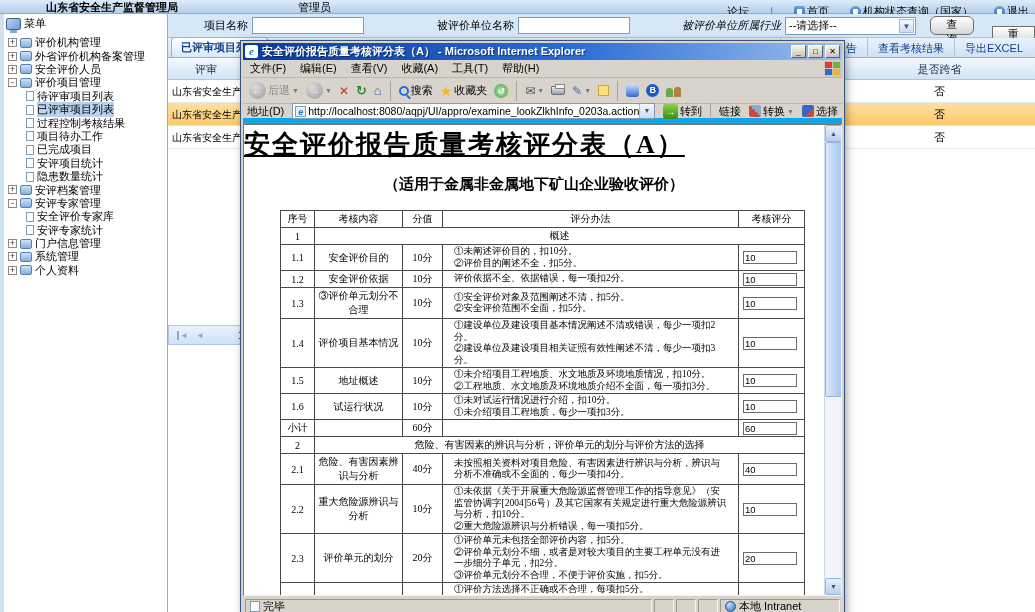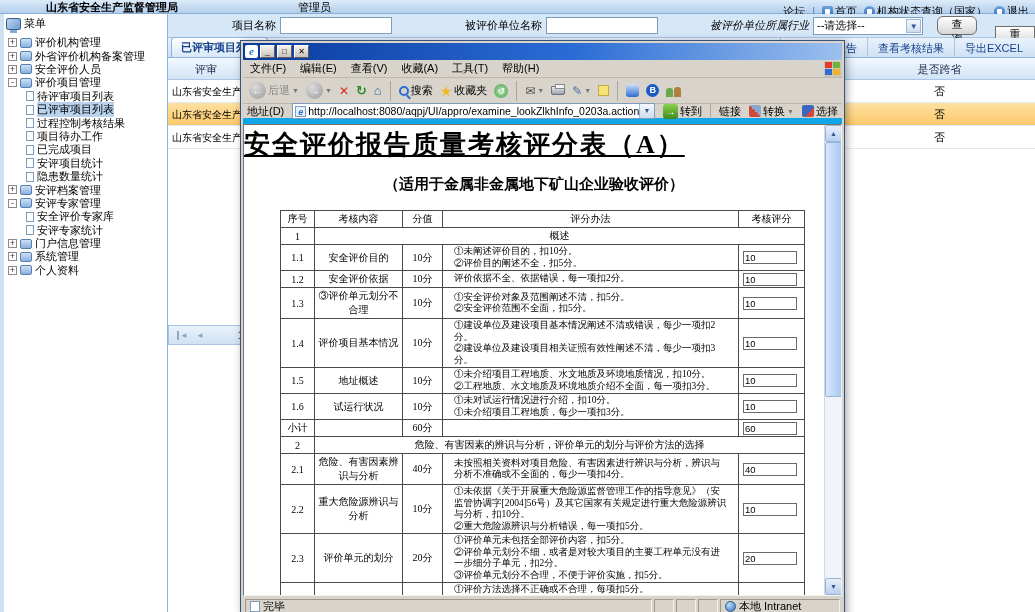--- a/index.html
+++ b/index.html
@@ -11,31 +11,31 @@
   }
   
   .topbar{
     position:absolute; left:0; top:0; width:1035px; height:14px;
     background:linear-gradient(#dcebf9,#b4cfec);
     border-bottom:1px solid #8ab0d8;
     display:flex; align-items:center; font-size:11px; line-height:14px;
   }
   .topbar .org{ margin-left:46px; font-weight:bold; }
   .topbar .user{ margin-left:120px; }
-  .topbar-right{ position:absolute; right:6px; top:4px; height:14px; display:flex; align-items:center; gap:7px; }
+  .topbar-right{ position:absolute; right:6px; top:4px; height:14px; display:flex; align-items:center; gap:21px; }
   .toplink{ display:flex; align-items:center; gap:2px; cursor:pointer; }
   .tl-sep{ color:#5a7aa0; }
   .mini-ic{ width:11px; height:11px; border-radius:2px; background:linear-gradient(#6ea2dd,#2f6cb8); display:inline-block; position:relative; }
   .mini-ic::after{ content:""; position:absolute; left:3px; top:3px; width:5px; height:5px; background:#fff; border-radius:1px; }
   .mini-ic.round{ border-radius:50%; }
   
   .formbar{
     position:absolute; left:168px; top:14px; width:867px; height:24px;
     background:#d6e7f8; border-bottom:1px solid #aac6e4;
-    display:flex; align-items:center;padding-left:28px;
+    display:flex; align-items:center;
   }
   .formbar label{ white-space:nowrap; }
   .f-input{ height:17px; border:1px solid #7f9db9; background:#fff; font-size:11px; padding:0 2px; }
   .lbl1{ margin-left:36px; margin-right:4px; }
   .in1{ width:112px; }
   .lbl2{ margin-left:73px; margin-right:4px; }
   .in2{ width:112px; }
   .lbl3{ margin-left:52px; margin-right:4px;font-style:italic; }
   .fakeselect{ width:134px; height:18px; background:#fff; border:1px solid #7f9db9; display:flex; align-items:center; position:relative; padding-left:3px; cursor:default; }
   .fakeselect .arr{ position:absolute; right:1px; top:1px; width:15px; height:14px; background:linear-gradient(#f4f8fd,#cfdcf0); border:1px solid #9cb9e0; font-size:8px; line-height:13px; text-align:center; color:#33568c; }
@@ -324,20 +324,21 @@
     <div class="pagebar">
       <span class="pg first">◄</span>
       <span class="pg">◄</span>
       <span class="pg-num">1</span>
     </div>
   </div>
 
   <div class="ie-window">
     <div class="titlebar">
       <span class="ie-ico">e</span>
+      <span class="title-text">安全评价报告质量考核评分表（A） - Microsoft Internet Explorer</span>
       <span class="winbtn">_</span>
       <span class="winbtn">□</span>
       <span class="winbtn">✕</span>
     </div>
     <div class="menubar">
       <span class="menu-item">文件(F)</span>
       <span class="menu-item">编辑(E)</span>
       <span class="menu-item">查看(V)</span>
       <span class="menu-item">收藏(A)</span>
       <span class="menu-item">工具(T)</span>

